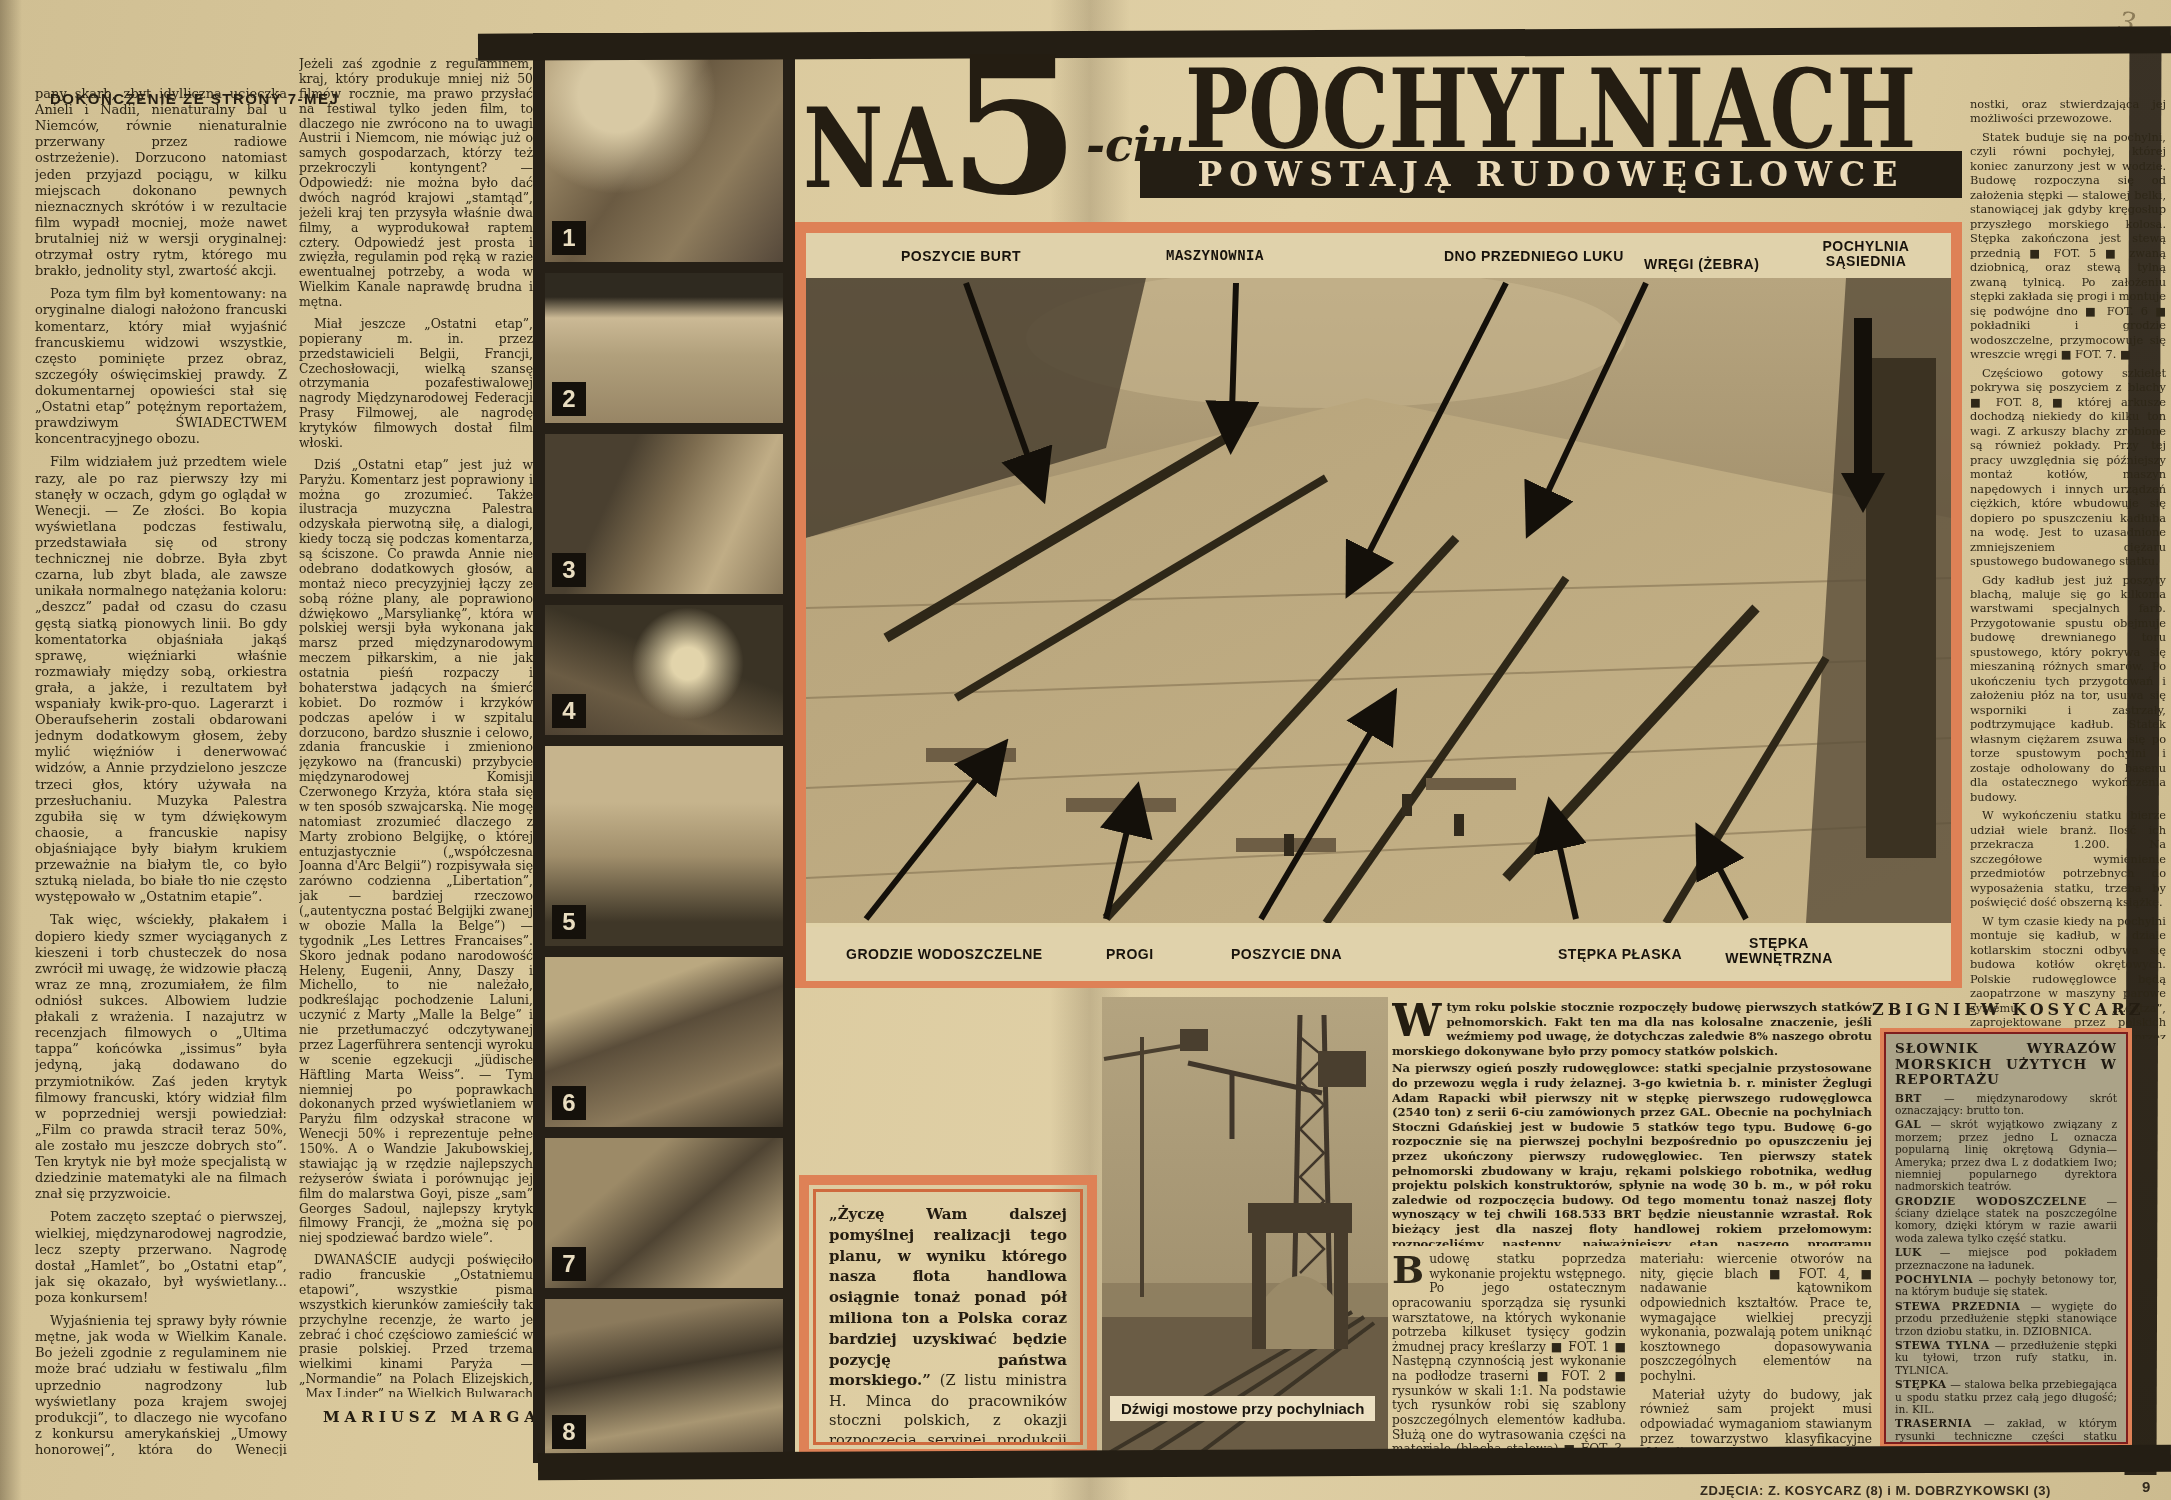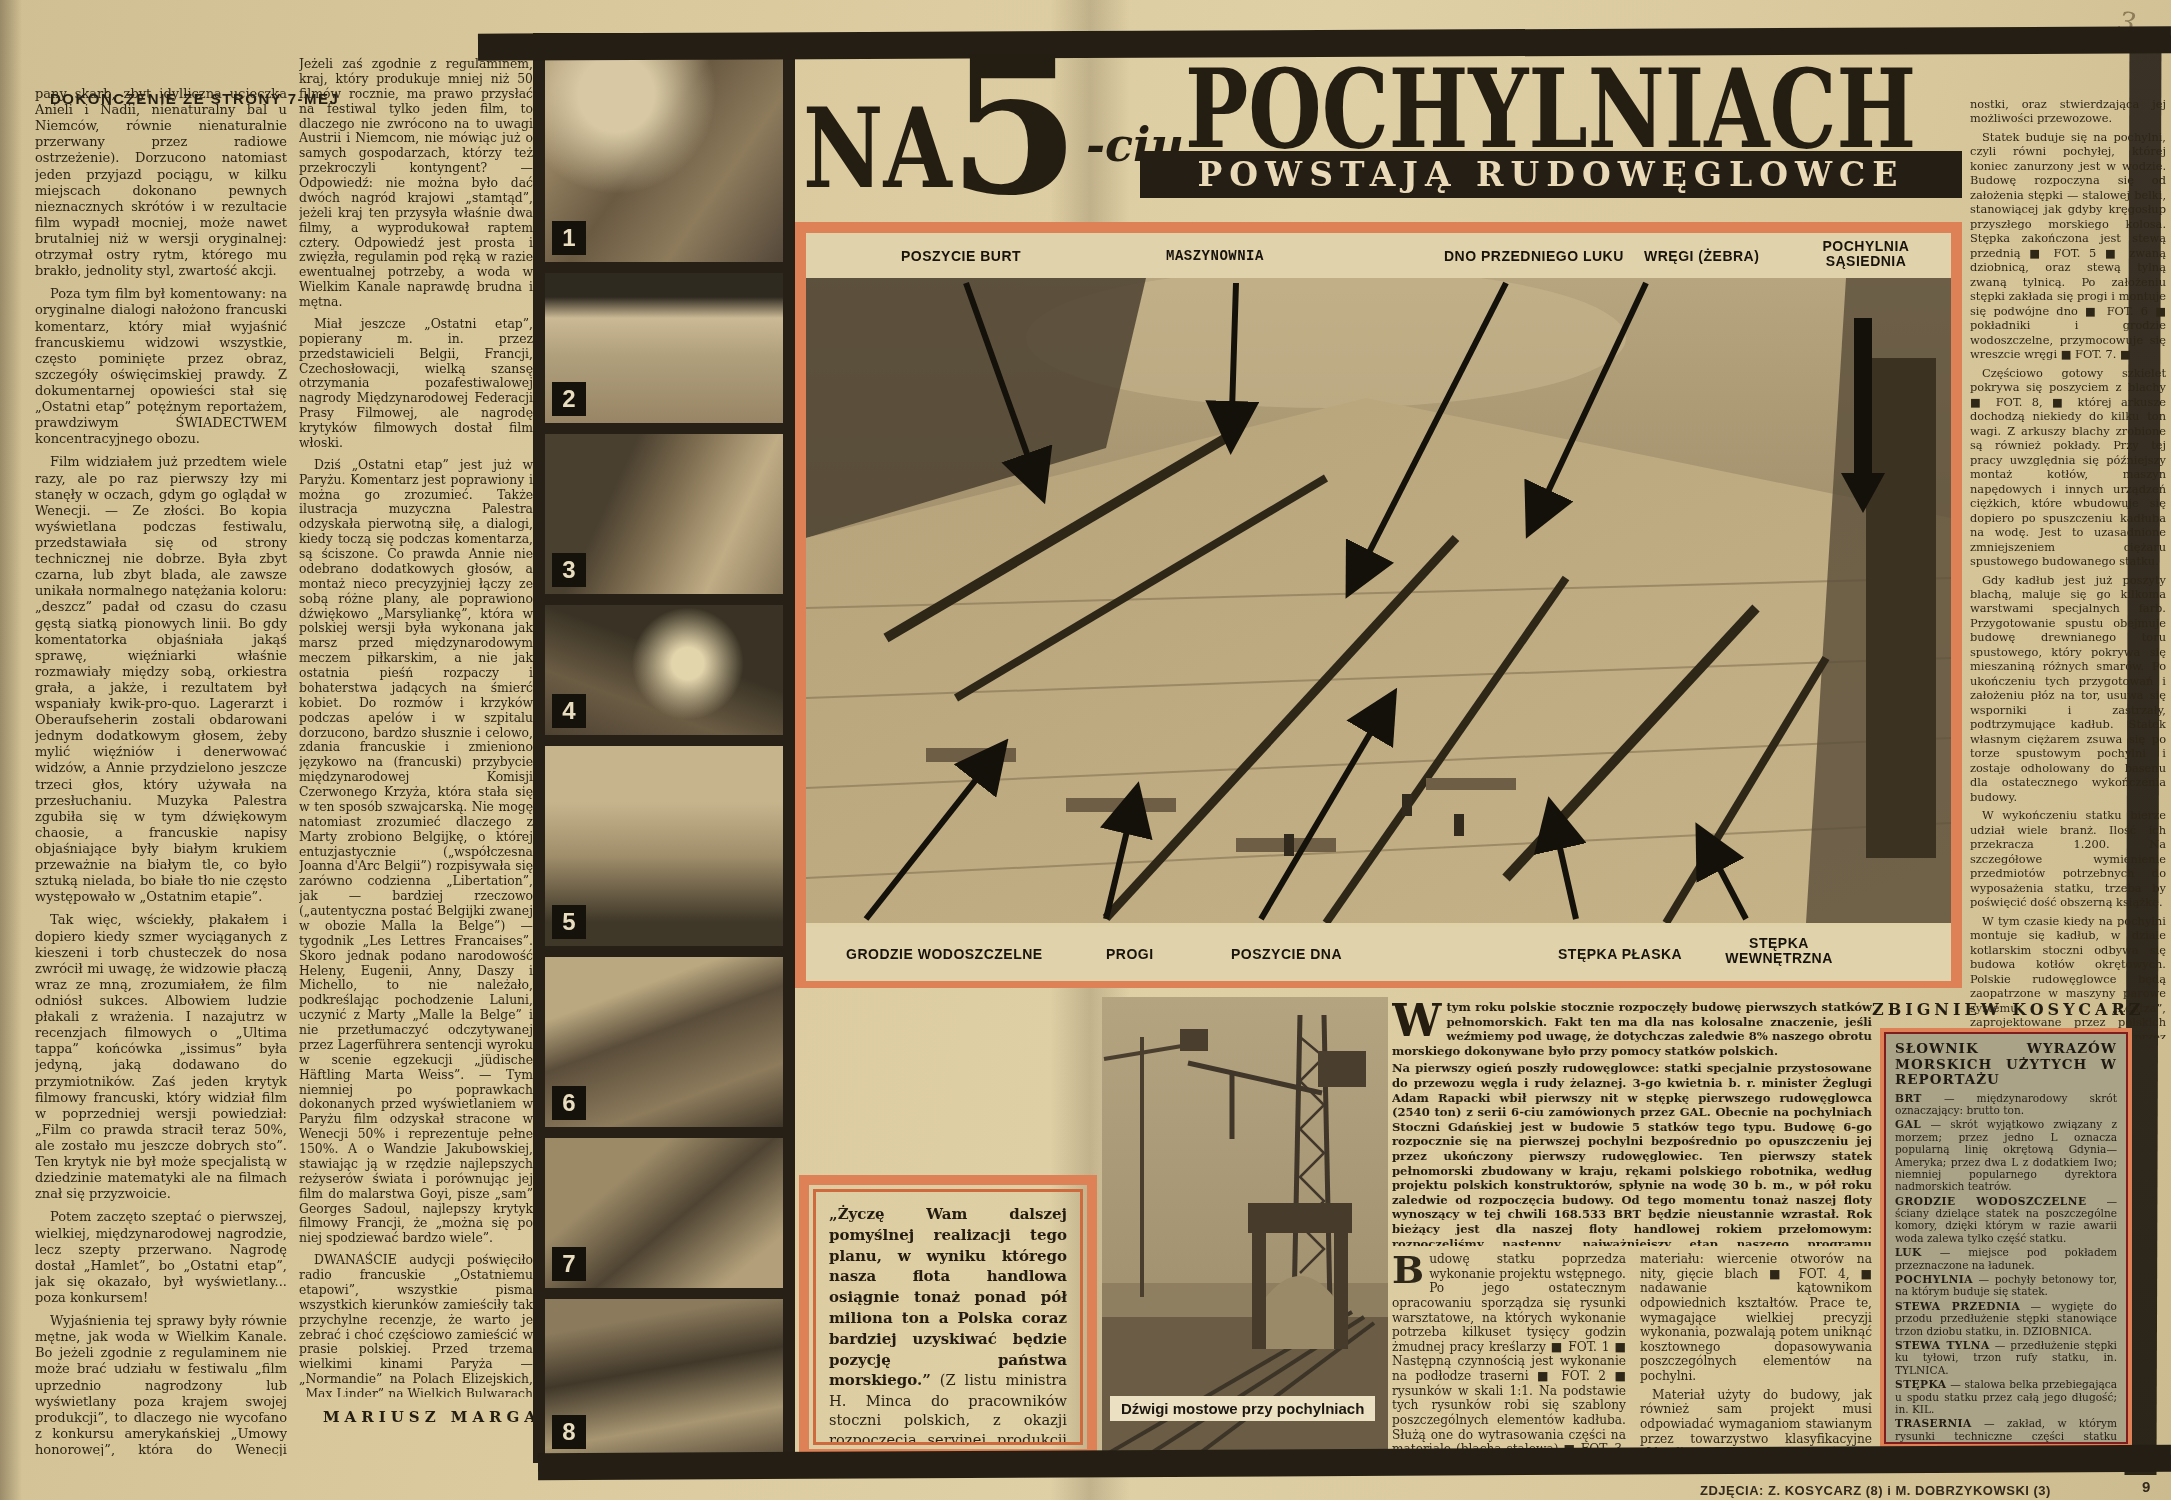--- a/index.html
+++ b/index.html
@@ -138,21 +138,21 @@
   <div class="abs hl" style="left:1185px;top:46px;font-size:108px;transform:scaleX(.78);transform-origin:left top;">POCHYLNIACH</div>
   <div class="abs band" style="left:1140px;top:151px;width:822px;height:47px;">
     <div class="subttl">POWSTAJĄ RUDOWĘGLOWCE</div>
   </div>
 
   <div class="abs frame" style="left:795px;top:222px;width:1167px;height:766px;">
     <div class="lblband" style="height:45px;">
       <span class="plbl" style="left:95px;top:15px;">POSZYCIE BURT</span>
       <span class="plbl" style="left:360px;top:15px;font-family:Liberation Mono, monospace;">MASZYNOWNIA</span>
       <span class="plbl" style="left:638px;top:15px;">DNO PRZEDNIEGO LUKU</span>
-      <span class="plbl" style="left:838px;top:15px;">WRĘGI (ŻEBRA)</span>
+      <span class="plbl" style="left:838px;top:23px;">WRĘGI (ŻEBRA)</span>
       <span class="plbl plbl2" style="left:1000px;top:6px;width:120px;">POCHYLNIA SĄSIEDNIA</span>
     </div>
     <svg width="1145" height="645" viewBox="0 0 1145 645" preserveAspectRatio="none">
       <defs>
         <linearGradient id="gMain" x1="0" y1="0" x2="0" y2="1">
           <stop offset="0" stop-color="#b7a57f"></stop>
             <stop offset=".5" stop-color="#9e8c69"></stop>
             <stop offset="1" stop-color="#8d7c60"></stop>
         </linearGradient>
         <linearGradient id="gDeck" x1="0" y1="0" x2="1" y2="1">

